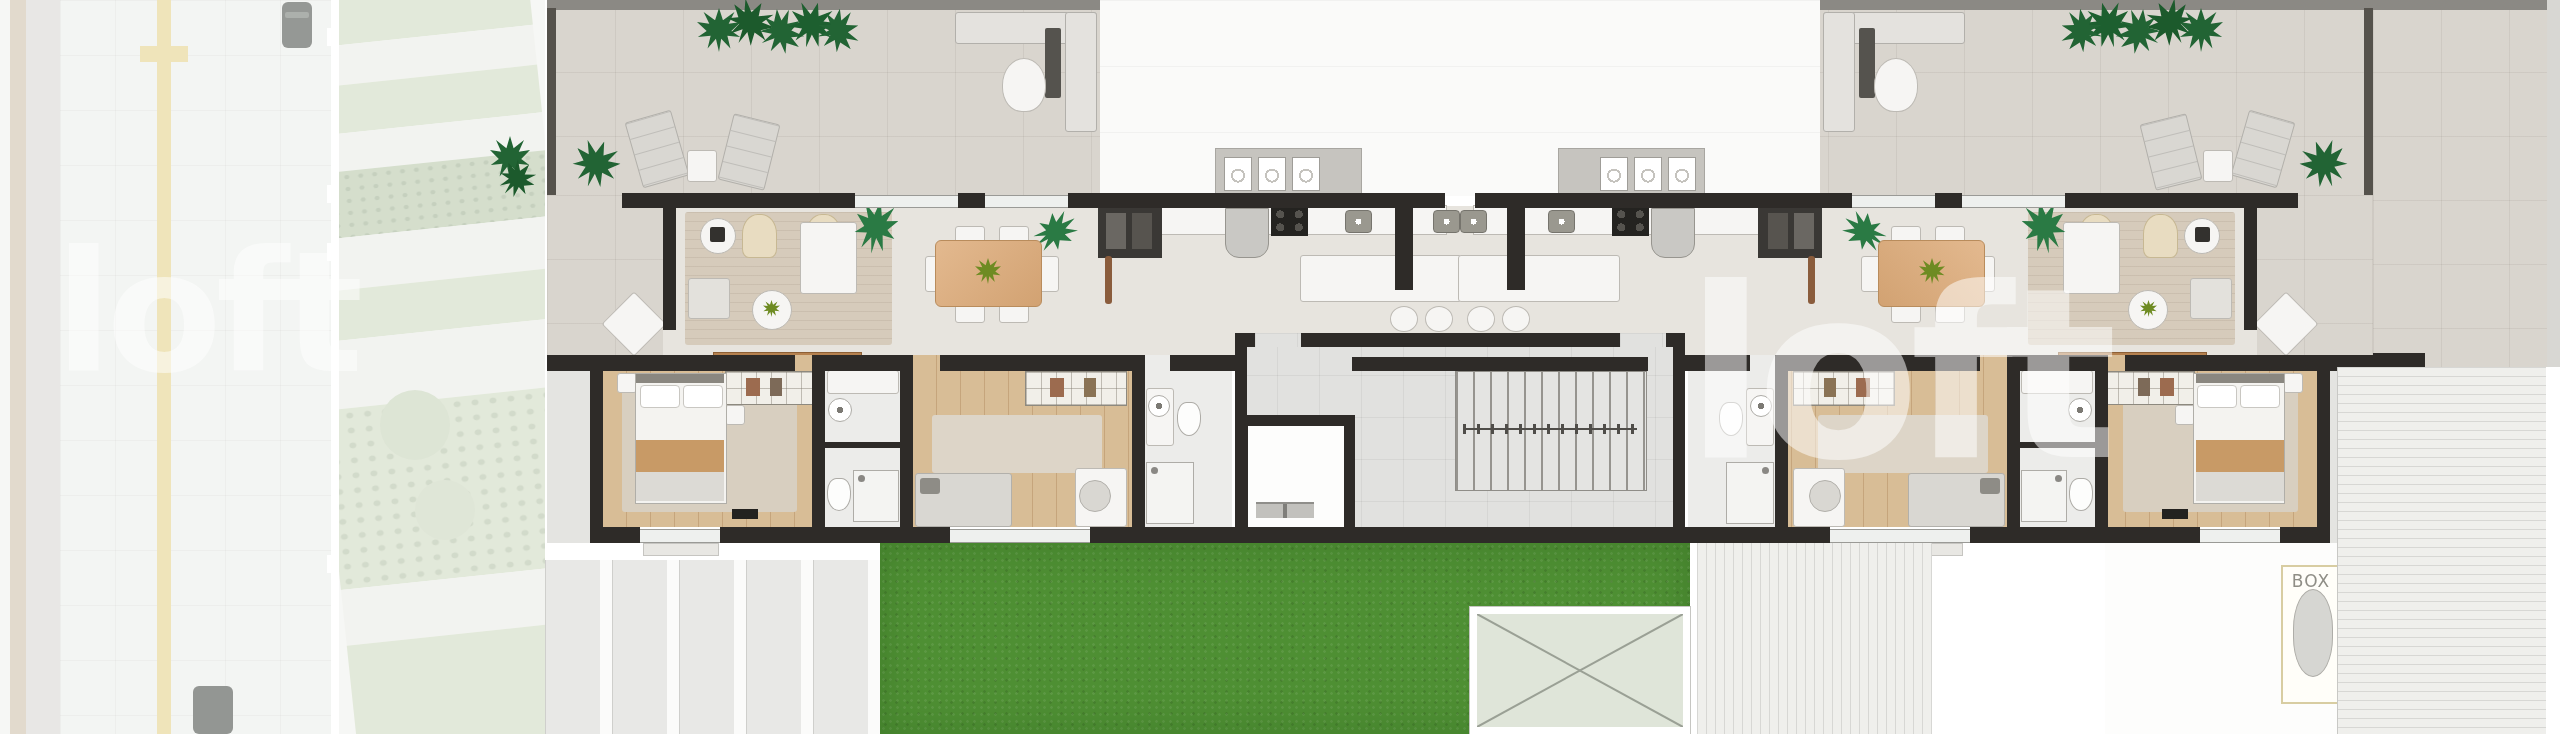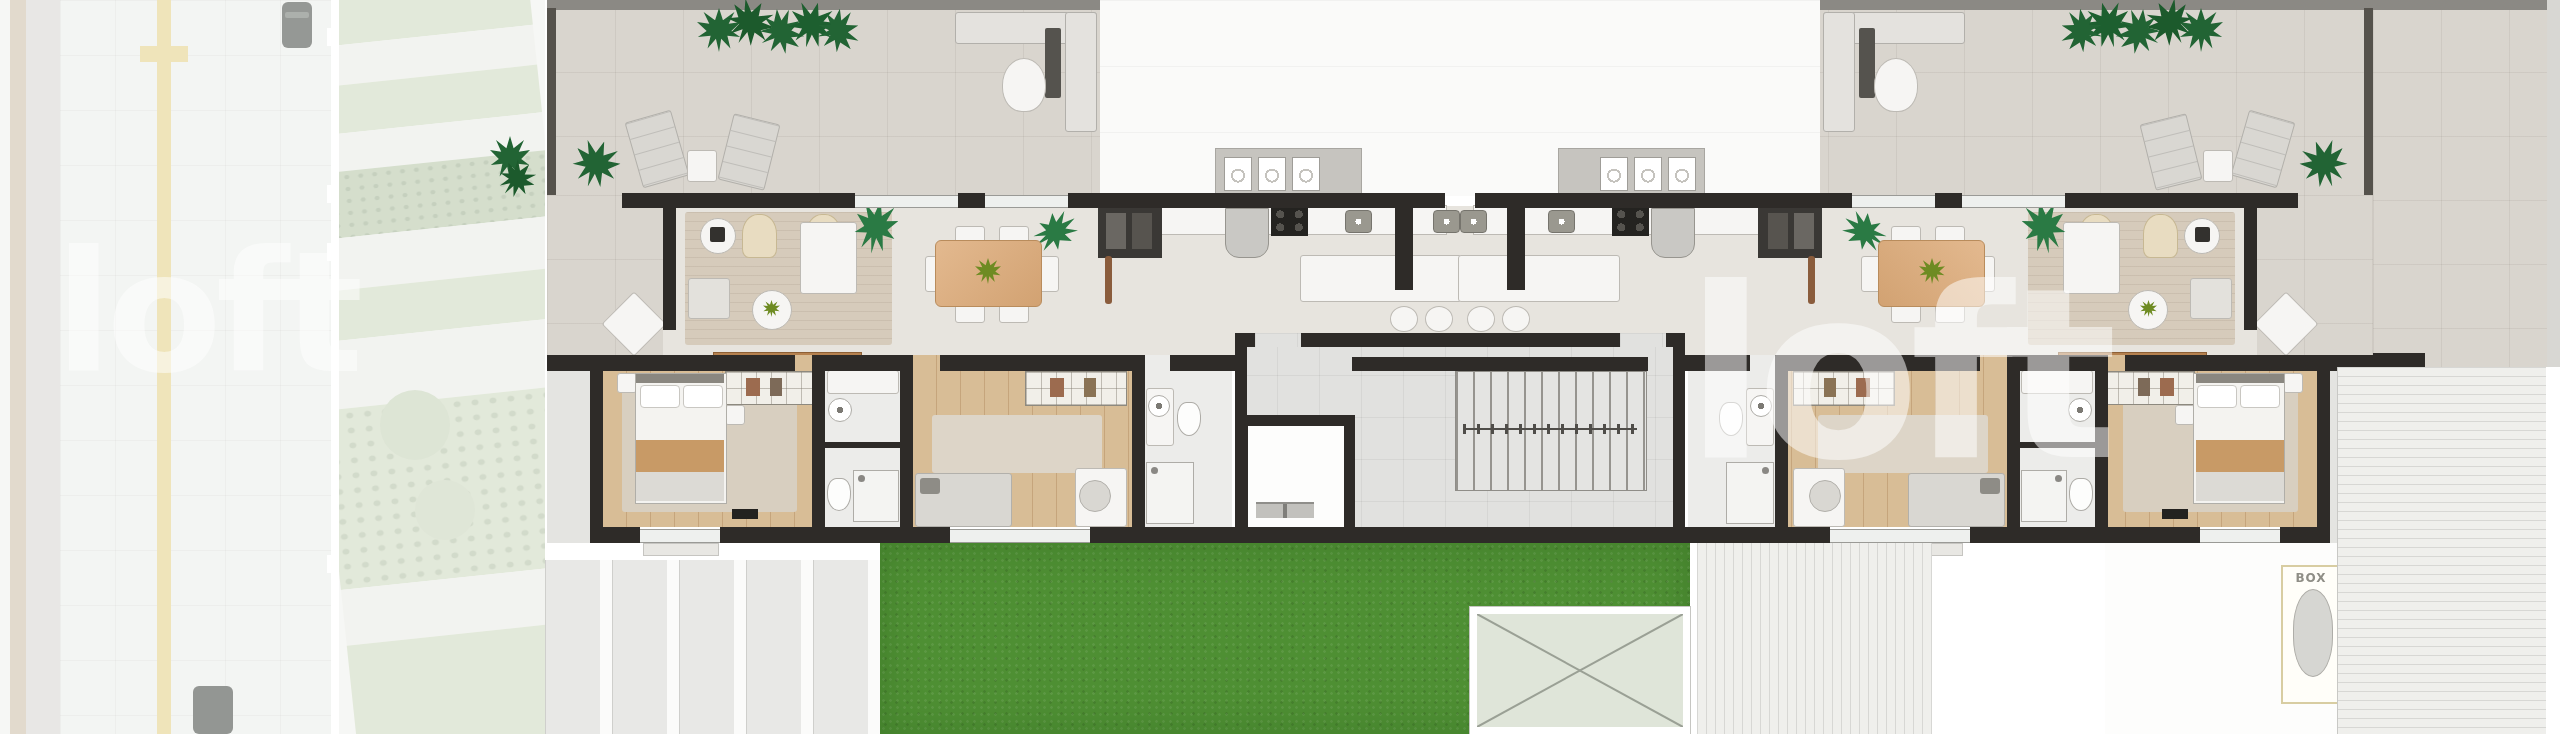--- a/index.html
+++ b/index.html
@@ -64,21 +64,21 @@
            background-image:radial-gradient(circle at 25% 30%,#55534e 0 4px,transparent 4px),
                             radial-gradient(circle at 75% 30%,#55534e 0 4px,transparent 4px),
                             radial-gradient(circle at 25% 72%,#55534e 0 4px,transparent 4px),
                             radial-gradient(circle at 75% 72%,#55534e 0 4px,transparent 4px);}
   .ward{background:#f1efe9;
         background-image:linear-gradient(rgba(130,124,112,.45) 1px,transparent 1px),
                          linear-gradient(90deg,rgba(130,124,112,.45) 1px,transparent 1px);
         background-size:15px 16px;border:1px solid #8d897f;}
   .wmark{color:#fff;opacity:.52;font-weight:bold;letter-spacing:-6px;line-height:.9;
          pointer-events:none;white-space:nowrap;}
-  .boxlab{font-size:12px;letter-spacing:1px;color:var(--box-text,#8f8e86);text-align:center;font-weight:bold;}
+  .boxlab{font-size:17px;letter-spacing:1px;color:var(--box-text,#8f8e86);text-align:center;}
   .tub{background:#d6d6d2;border:1px solid #aeada8;border-radius:50%/45%;}
   .site{opacity:.55;}
   .band{position:absolute;left:0;width:100%;}
 </style>
 </head>
 <body>
 
 <div class="stage">
 
   <div class="a site" style="left:0;top:0;width:545px;height:734px;background:#f0f1ee;">

